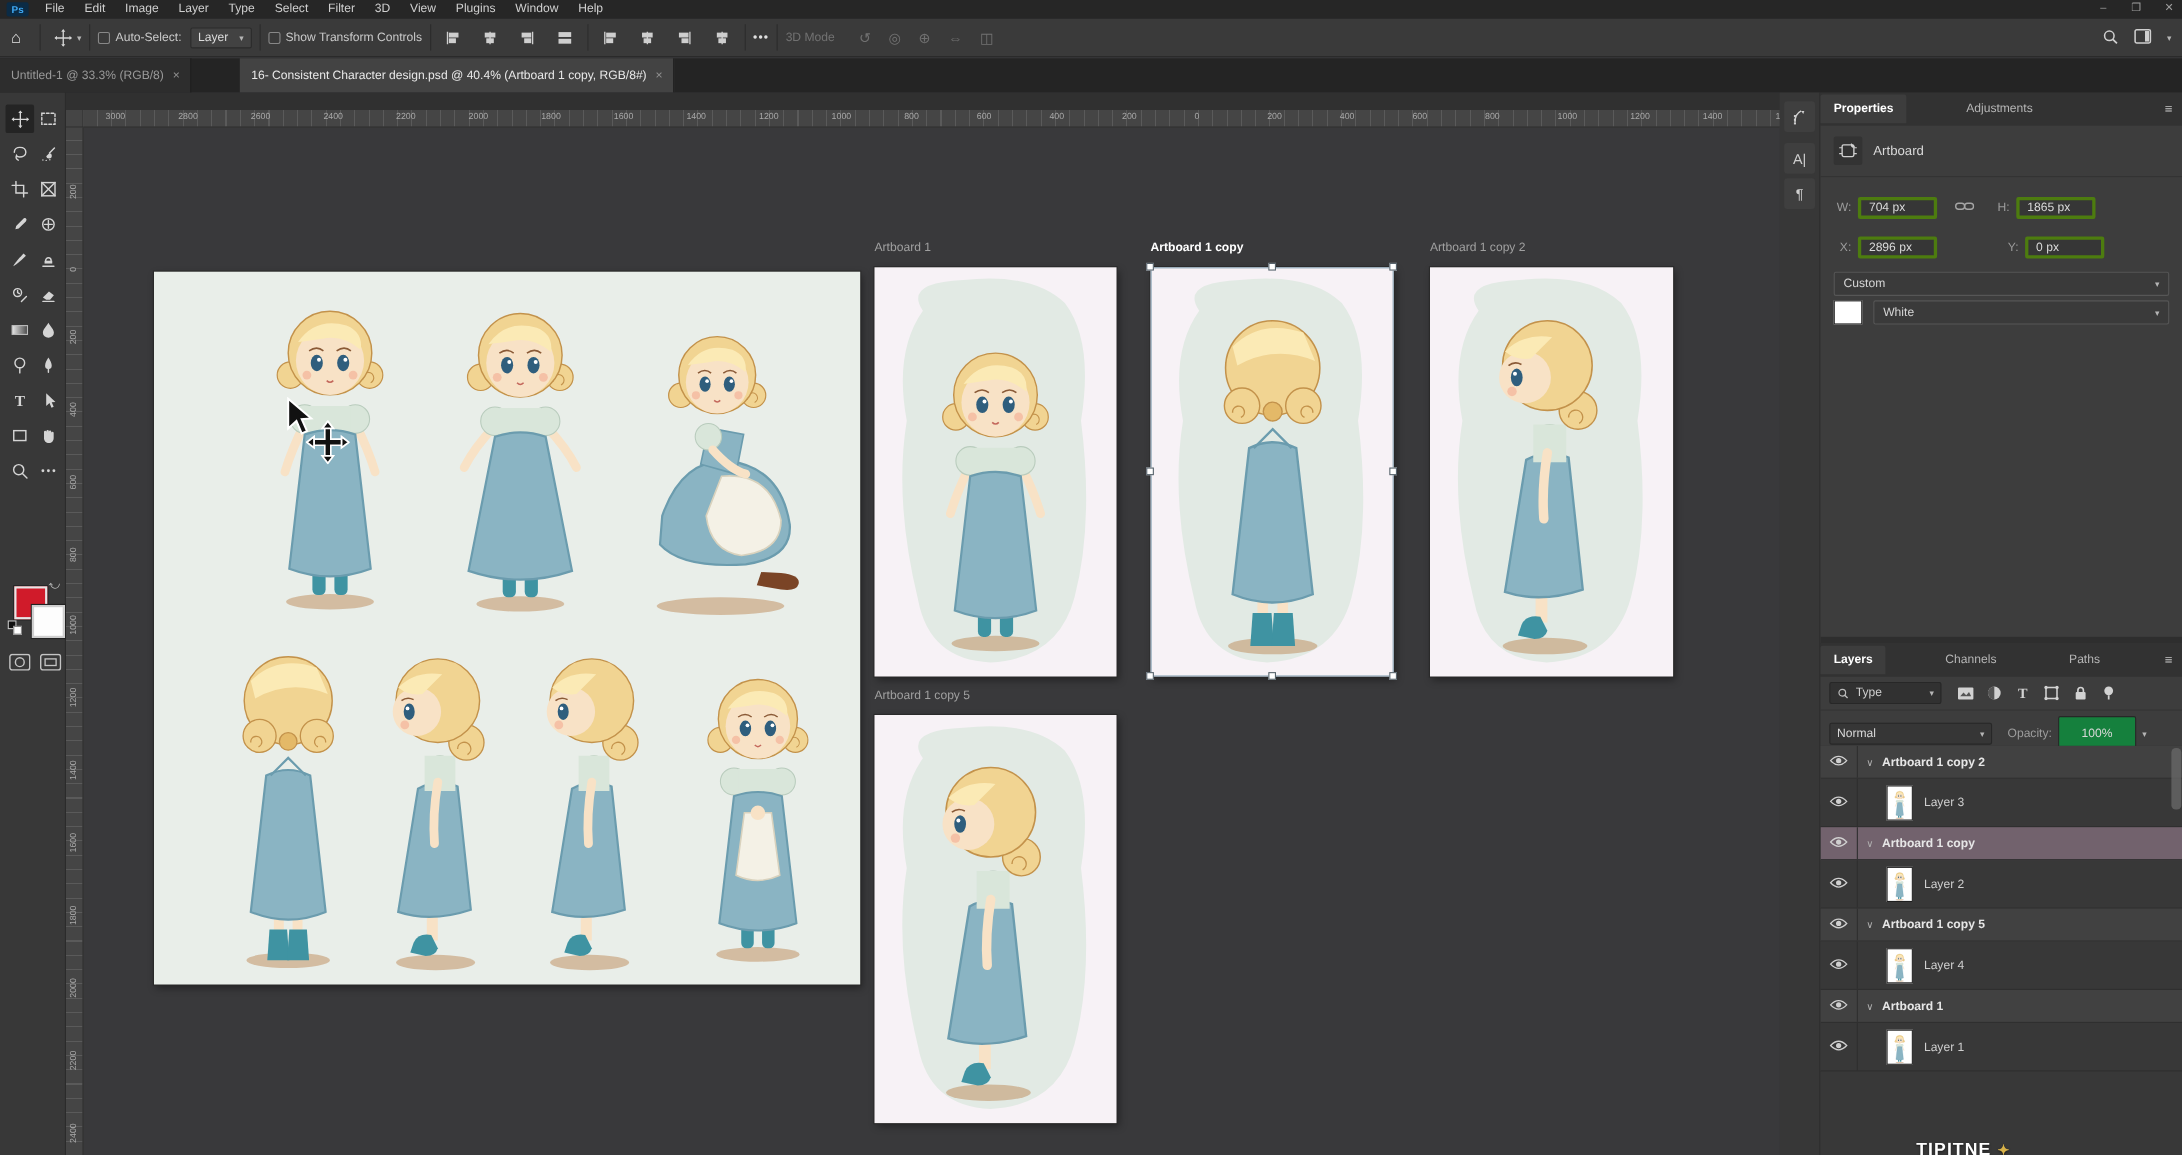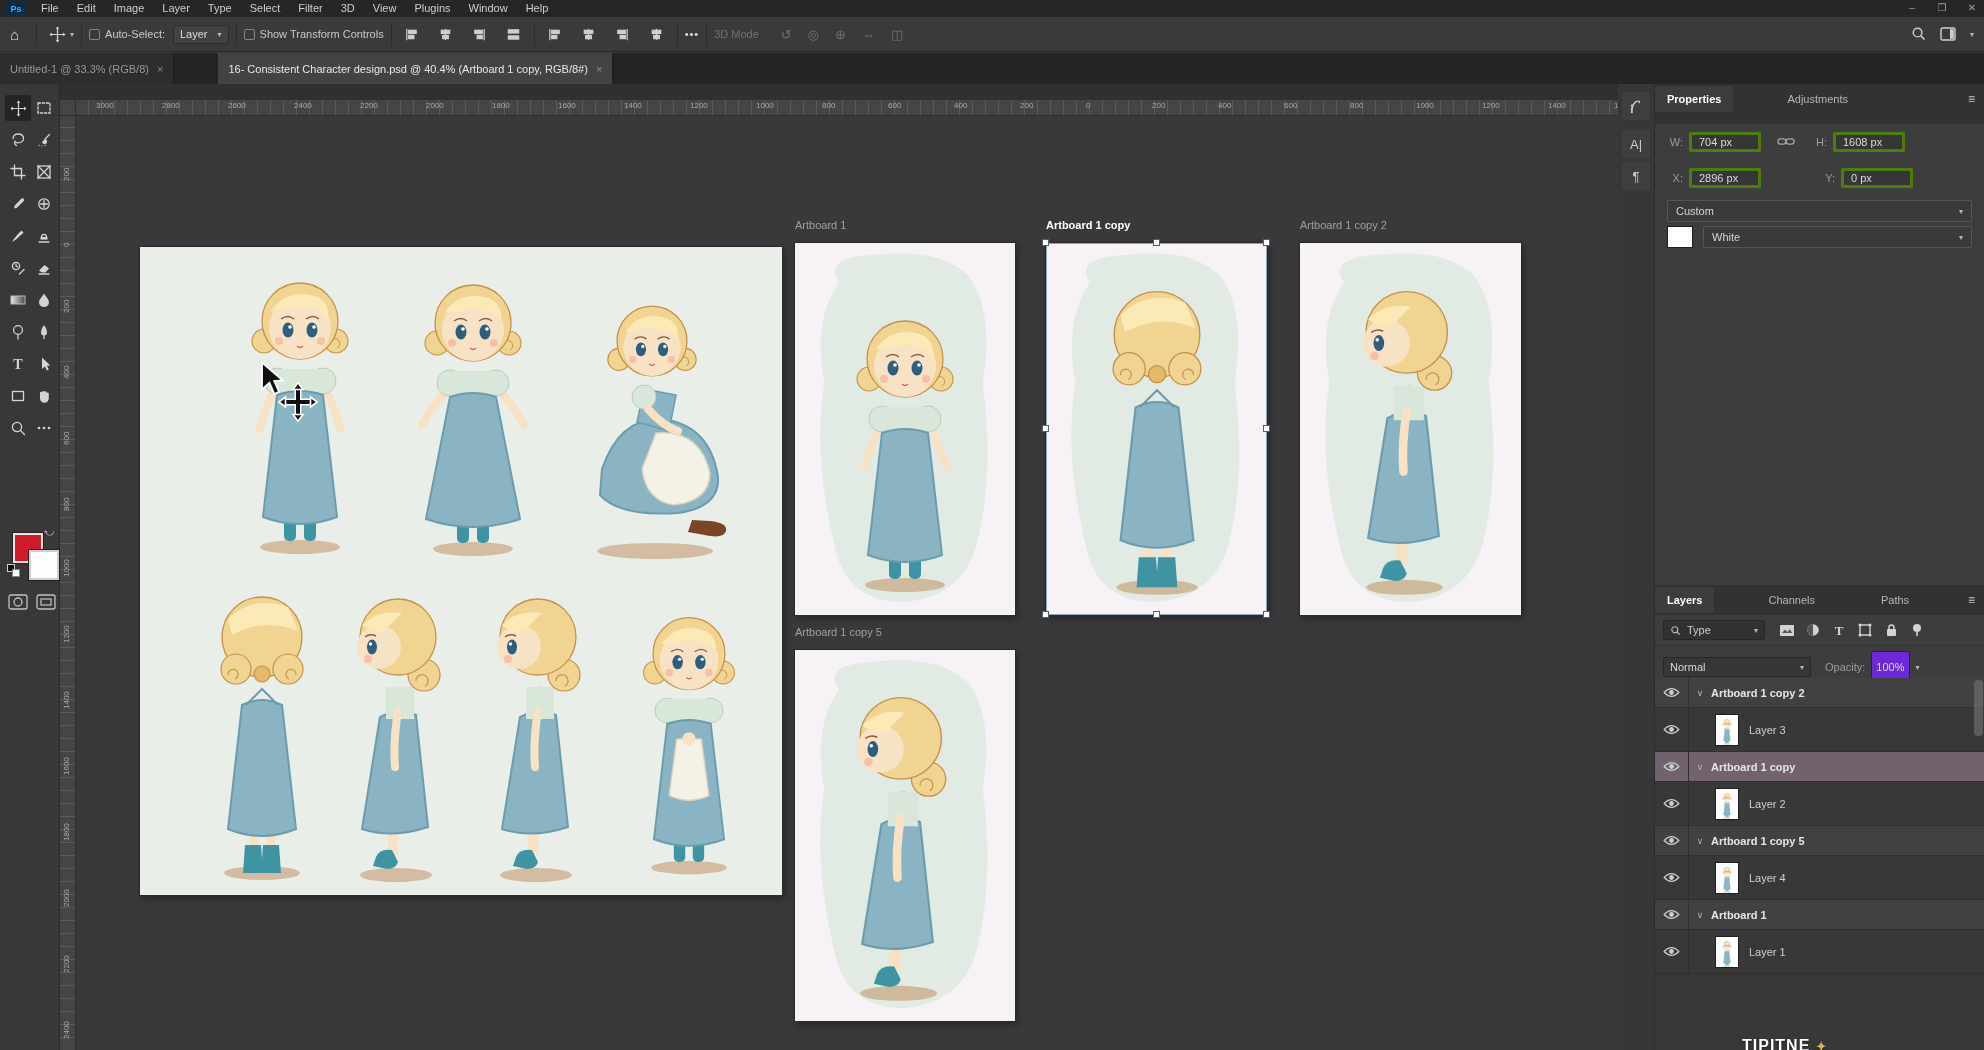--- a/index.html
+++ b/index.html
@@ -114,22 +114,22 @@
   .bgcolor-row .full-dd{flex:1;margin:0;}
 
   
   #layers-panel{position:absolute;left:0;top:501px;right:0;bottom:0;}
   .lp-row{display:flex;align-items:center;gap:6px;padding:5px 8px;font-size:11px;color:#c9c9c9;border-bottom:1px solid #343434;}
   .search-box{background:#313131;border:1px solid #272727;border-radius:2px;height:20px;display:flex;align-items:center;
     gap:6px;padding:0 6px;width:102px;color:#cfcfcf;}
   .filter-ico{width:20px;height:18px;display:flex;align-items:center;justify-content:center;color:#d2d2d2;}
   .blend-dd{background:#363636;border:1px solid #272727;border-radius:2px;height:20px;display:flex;align-items:center;
     justify-content:space-between;width:148px;padding:0 6px;color:#d8d8d8;}
-  .small-field{background:#6d28d9;border:1px solid #272727;border-radius:2px;height:32px;display:inline-flex;
-    align-items:center;padding:0 4px;color:#d8d8d8;}
+  .small-field{background:#15803d;border:1px solid #272727;border-radius:2px;height:32px;display:inline-flex;
+    align-items:center;padding:0 20px;color:#d8d8d8;}
   .lock-ico{width:18px;height:16px;display:flex;align-items:center;justify-content:center;color:#d2d2d2;}
   #layer-list{position:absolute;left:0;top:93px;right:0;bottom:0;overflow:hidden;background:#383838;}
   .layer-row{position:relative;display:flex;align-items:center;border-bottom:1px solid #2f2f2f;}
   .layer-row.artboard-row{height:30px;background:#414141;}
   .layer-row.layer-item{height:44px;background:#383838;}
   .layer-row.selected{background:var(--sel-mauve);}
   .eye-cell{width:34px;align-self:stretch;display:flex;align-items:center;justify-content:center;border-right:1px solid #2f2f2f;flex:none;}
   .chev-cell{width:22px;text-align:center;color:#b0b0b0;font-size:9px;flex:none;}
   .ab-name{font-size:11px;font-weight:bold;color:#e6e6e6;}
   .layer-thumb{width:24px;height:32px;background:#fff;border:1px solid #1f1f1f;margin-left:26px;margin-right:10px;
@@ -815,31 +815,41 @@
 
   <div id="panel-col">
 
     <div id="props-panel">
       <div class="panel-tabs">
         <div class="panel-tab active">Properties</div>
         <div class="panel-tab">Adjustments</div>
         <div class="panel-menu">≡</div>
       </div>
       <div class="panel-body" id="props-body">
+        <div class="props-head">
+          <div class="obj-icon">
+            <svg width="18" height="16" viewBox="0 0 20 18">
+                <rect x="4" y="3" width="12" height="12" rx="1.5" fill="none" stroke="#d0d0d0" stroke-width="1.4"></rect>
+                <path d="M1,6 L4,6 M16,6 L19,6 M1,12 L4,12 M16,12 L19,12" stroke="#d0d0d0" stroke-width="1.2"></path>
+                <path d="M13,1 l4,4 l-2.5,1 l-1.5,-1.5 z" fill="#d0d0d0"></path>
+              </svg>
+          </div>
+          <span>Artboard</span>
+        </div>
         <div class="prop-row" style="margin-top:10px;">
           <span class="prop-label">W:</span>
           <span class="prop-field">704 px</span>
           <span class="link-icon">
             <svg width="18" height="11" viewBox="0 0 20 12">
                 <rect x="1" y="3" width="9" height="6" rx="3" fill="none" stroke="#a5a5a5" stroke-width="1.4"></rect>
                 <rect x="10" y="3" width="9" height="6" rx="3" fill="none" stroke="#a5a5a5" stroke-width="1.4"></rect>
               </svg>
           </span>
           <span class="prop-label">H:</span>
-          <span class="prop-field">1608 px</span>
+          <span class="prop-field">1865 px</span>
         </div>
         <div class="prop-row">
           <span class="prop-label">X:</span>
           <span class="prop-field">2896 px</span>
           <span style="width:46px;"></span>
           <span class="prop-label">Y:</span>
           <span class="prop-field">0 px</span>
         </div>
         <div class="full-dd">
           <span>Custom</span>

